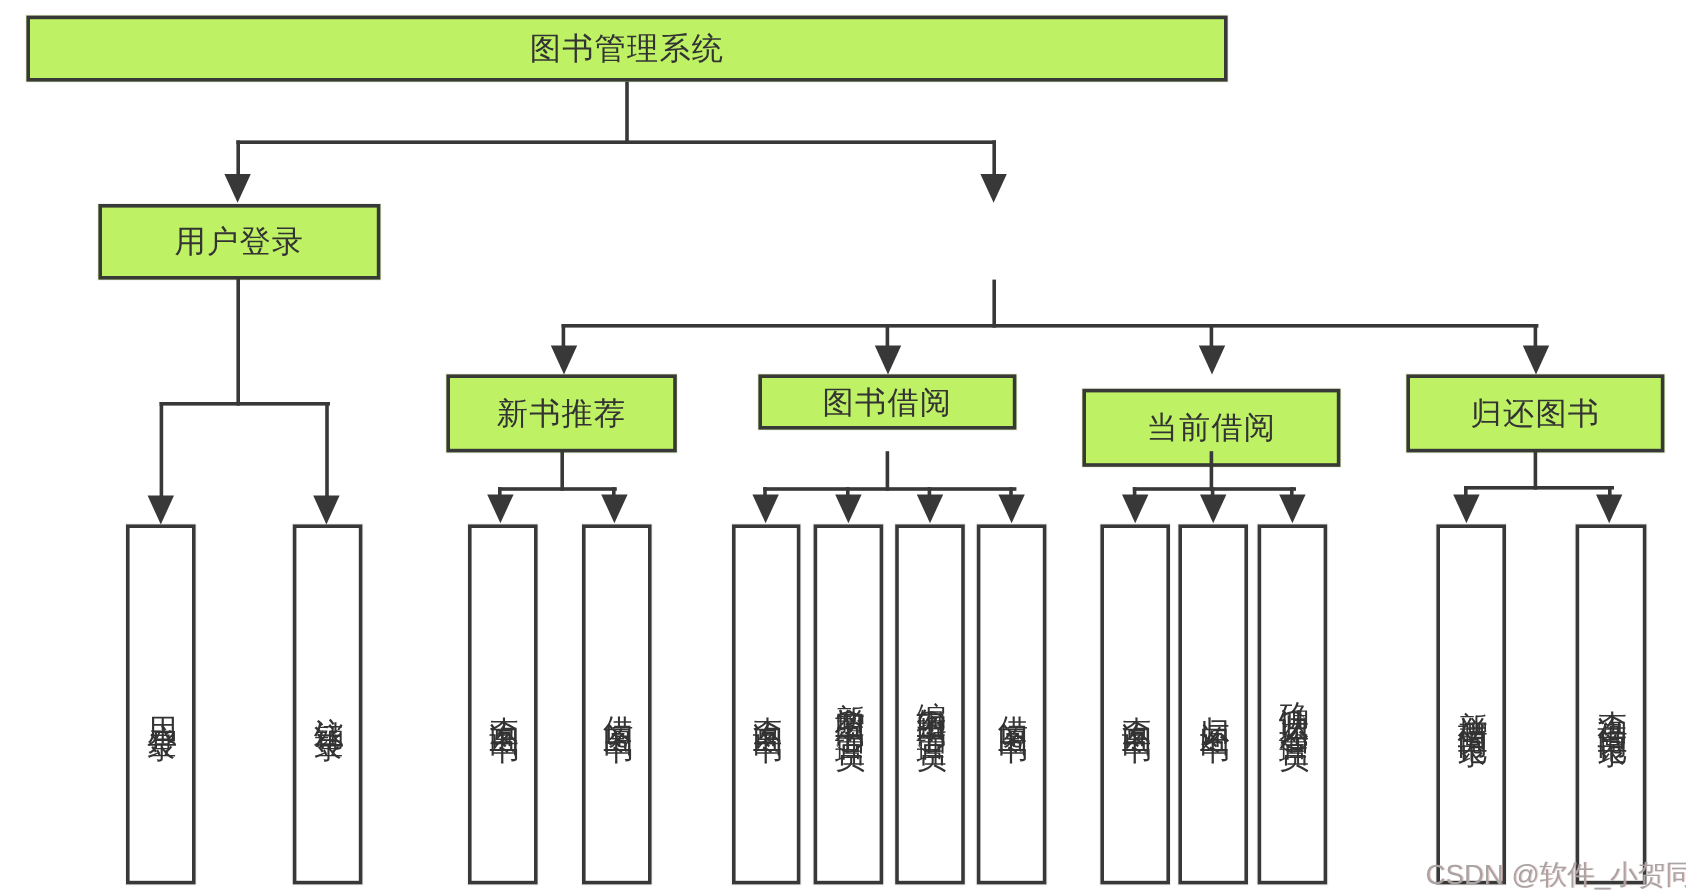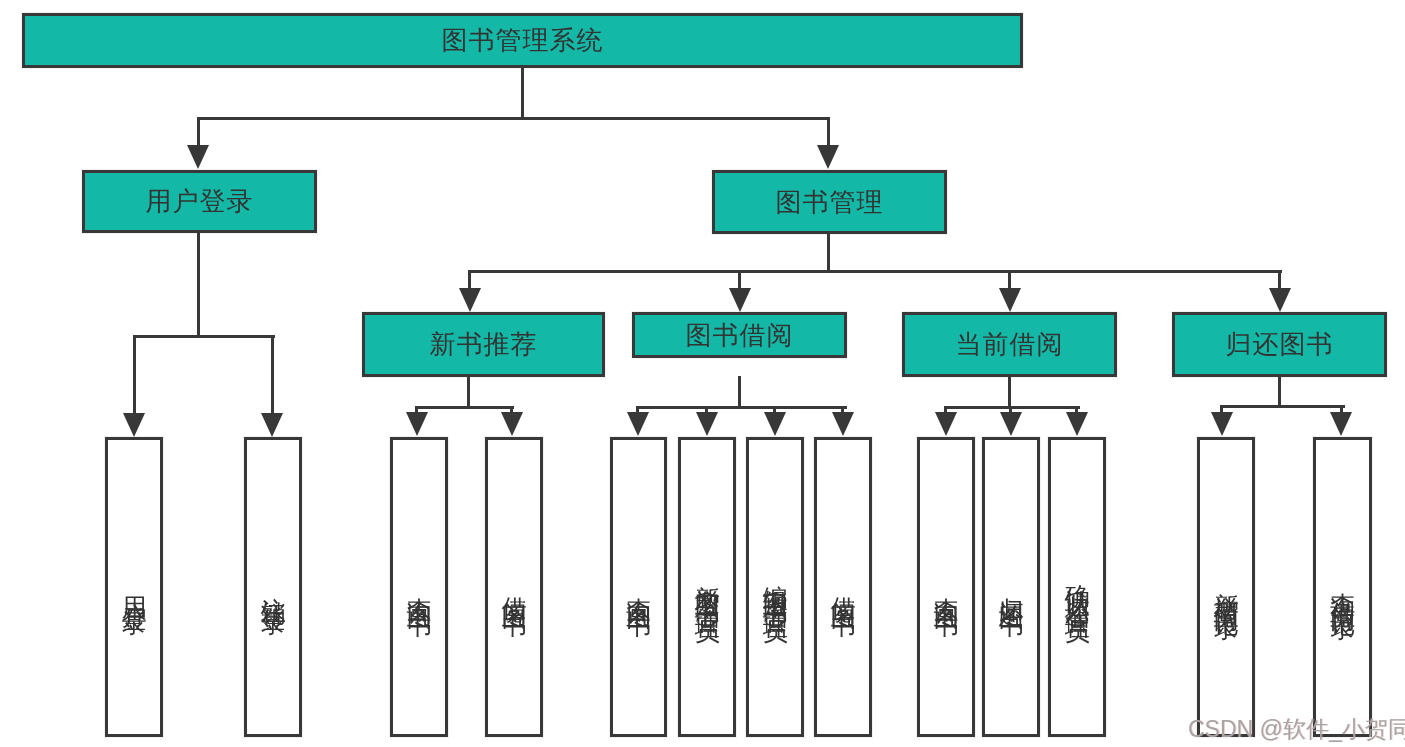--- a/index.html
+++ b/index.html
@@ -8,21 +8,21 @@
     width:1405px;height:747px;
     background:#ffffff;
     font-family:"Liberation Sans","DejaVu Sans",sans-serif;
     overflow:hidden;
   }
   
   .node{
     position:absolute;
     box-sizing:border-box;
     border:3px solid #383838;
-    background:#14b8a6;
+    background:#bef264;
     display:flex;align-items:center;justify-content:center;
     font-size:26px;color:#333333;
     letter-spacing:1px;
     box-shadow:0 0 0 1px rgba(0,0,0,0.05);
   }
   
   .vnode{
     position:absolute;
     box-sizing:border-box;
     border:3px solid #383838;
@@ -71,49 +71,46 @@
   <i class="vl" style="left:521px;top:68px;height:50px"></i>
   <i class="hl" style="left:197px;top:117px;width:633px"></i>
   <i class="vl" style="left:197px;top:117px;height:31px"></i>
   <i class="vl" style="left:827px;top:117px;height:31px"></i>
   <i class="ah" style="left:187px;top:145px"></i>
   <i class="ah" style="left:817px;top:145px"></i>
 
   <div class="node" style="left:82px;top:170px;width:235px;height:63px">
     <span>用户登录</span>
   </div>
-  <div class="node" style="left:712px;top:170px;width:235px;height:64px">
-    <span>图书管理</span>
-  </div>
 
   <i class="vl" style="left:197px;top:232px;height:106px"></i>
   <i class="hl" style="left:133px;top:335px;width:142px"></i>
   <i class="vl" style="left:133px;top:335px;height:80px"></i>
   <i class="vl" style="left:271px;top:335px;height:80px"></i>
   <i class="ah" style="left:123px;top:413px"></i>
   <i class="ah" style="left:261px;top:413px"></i>
 
   <i class="vl" style="left:827px;top:233px;height:40px"></i>
   <i class="hl" style="left:468px;top:270px;width:814px"></i>
   <i class="vl" style="left:468px;top:270px;height:20px"></i>
   <i class="vl" style="left:738px;top:270px;height:20px"></i>
   <i class="vl" style="left:1008px;top:270px;height:20px"></i>
   <i class="vl" style="left:1278px;top:270px;height:20px"></i>
   <i class="ah" style="left:459px;top:288px"></i>
   <i class="ah" style="left:729px;top:288px"></i>
   <i class="ah" style="left:999px;top:288px"></i>
   <i class="ah" style="left:1269px;top:288px"></i>
 
-  <div class="node" style="left:362px;top:312px;width:243px;height:65px">
+  <div class="node" style="left:372px;top:312px;width:192px;height:65px">
     <span>新书推荐</span>
   </div>
   <div class="node" style="left:632px;top:312px;width:215px;height:46px">
     <span>图书借阅</span>
   </div>
-  <div class="node" style="left:902px;top:312px;width:215px;height:65px">
+  <div class="node" style="left:902px;top:324px;width:215px;height:65px">
     <span>当前借阅</span>
   </div>
   <div class="node" style="left:1172px;top:312px;width:215px;height:65px">
     <span>归还图书</span>
   </div>
 
   <i class="vl" style="left:467px;top:376px;height:33px"></i>
   <i class="hl" style="left:415px;top:406px;width:99px"></i>
   <i class="vl" style="left:415px;top:406px;height:10px"></i>
   <i class="vl" style="left:510px;top:406px;height:10px"></i>

